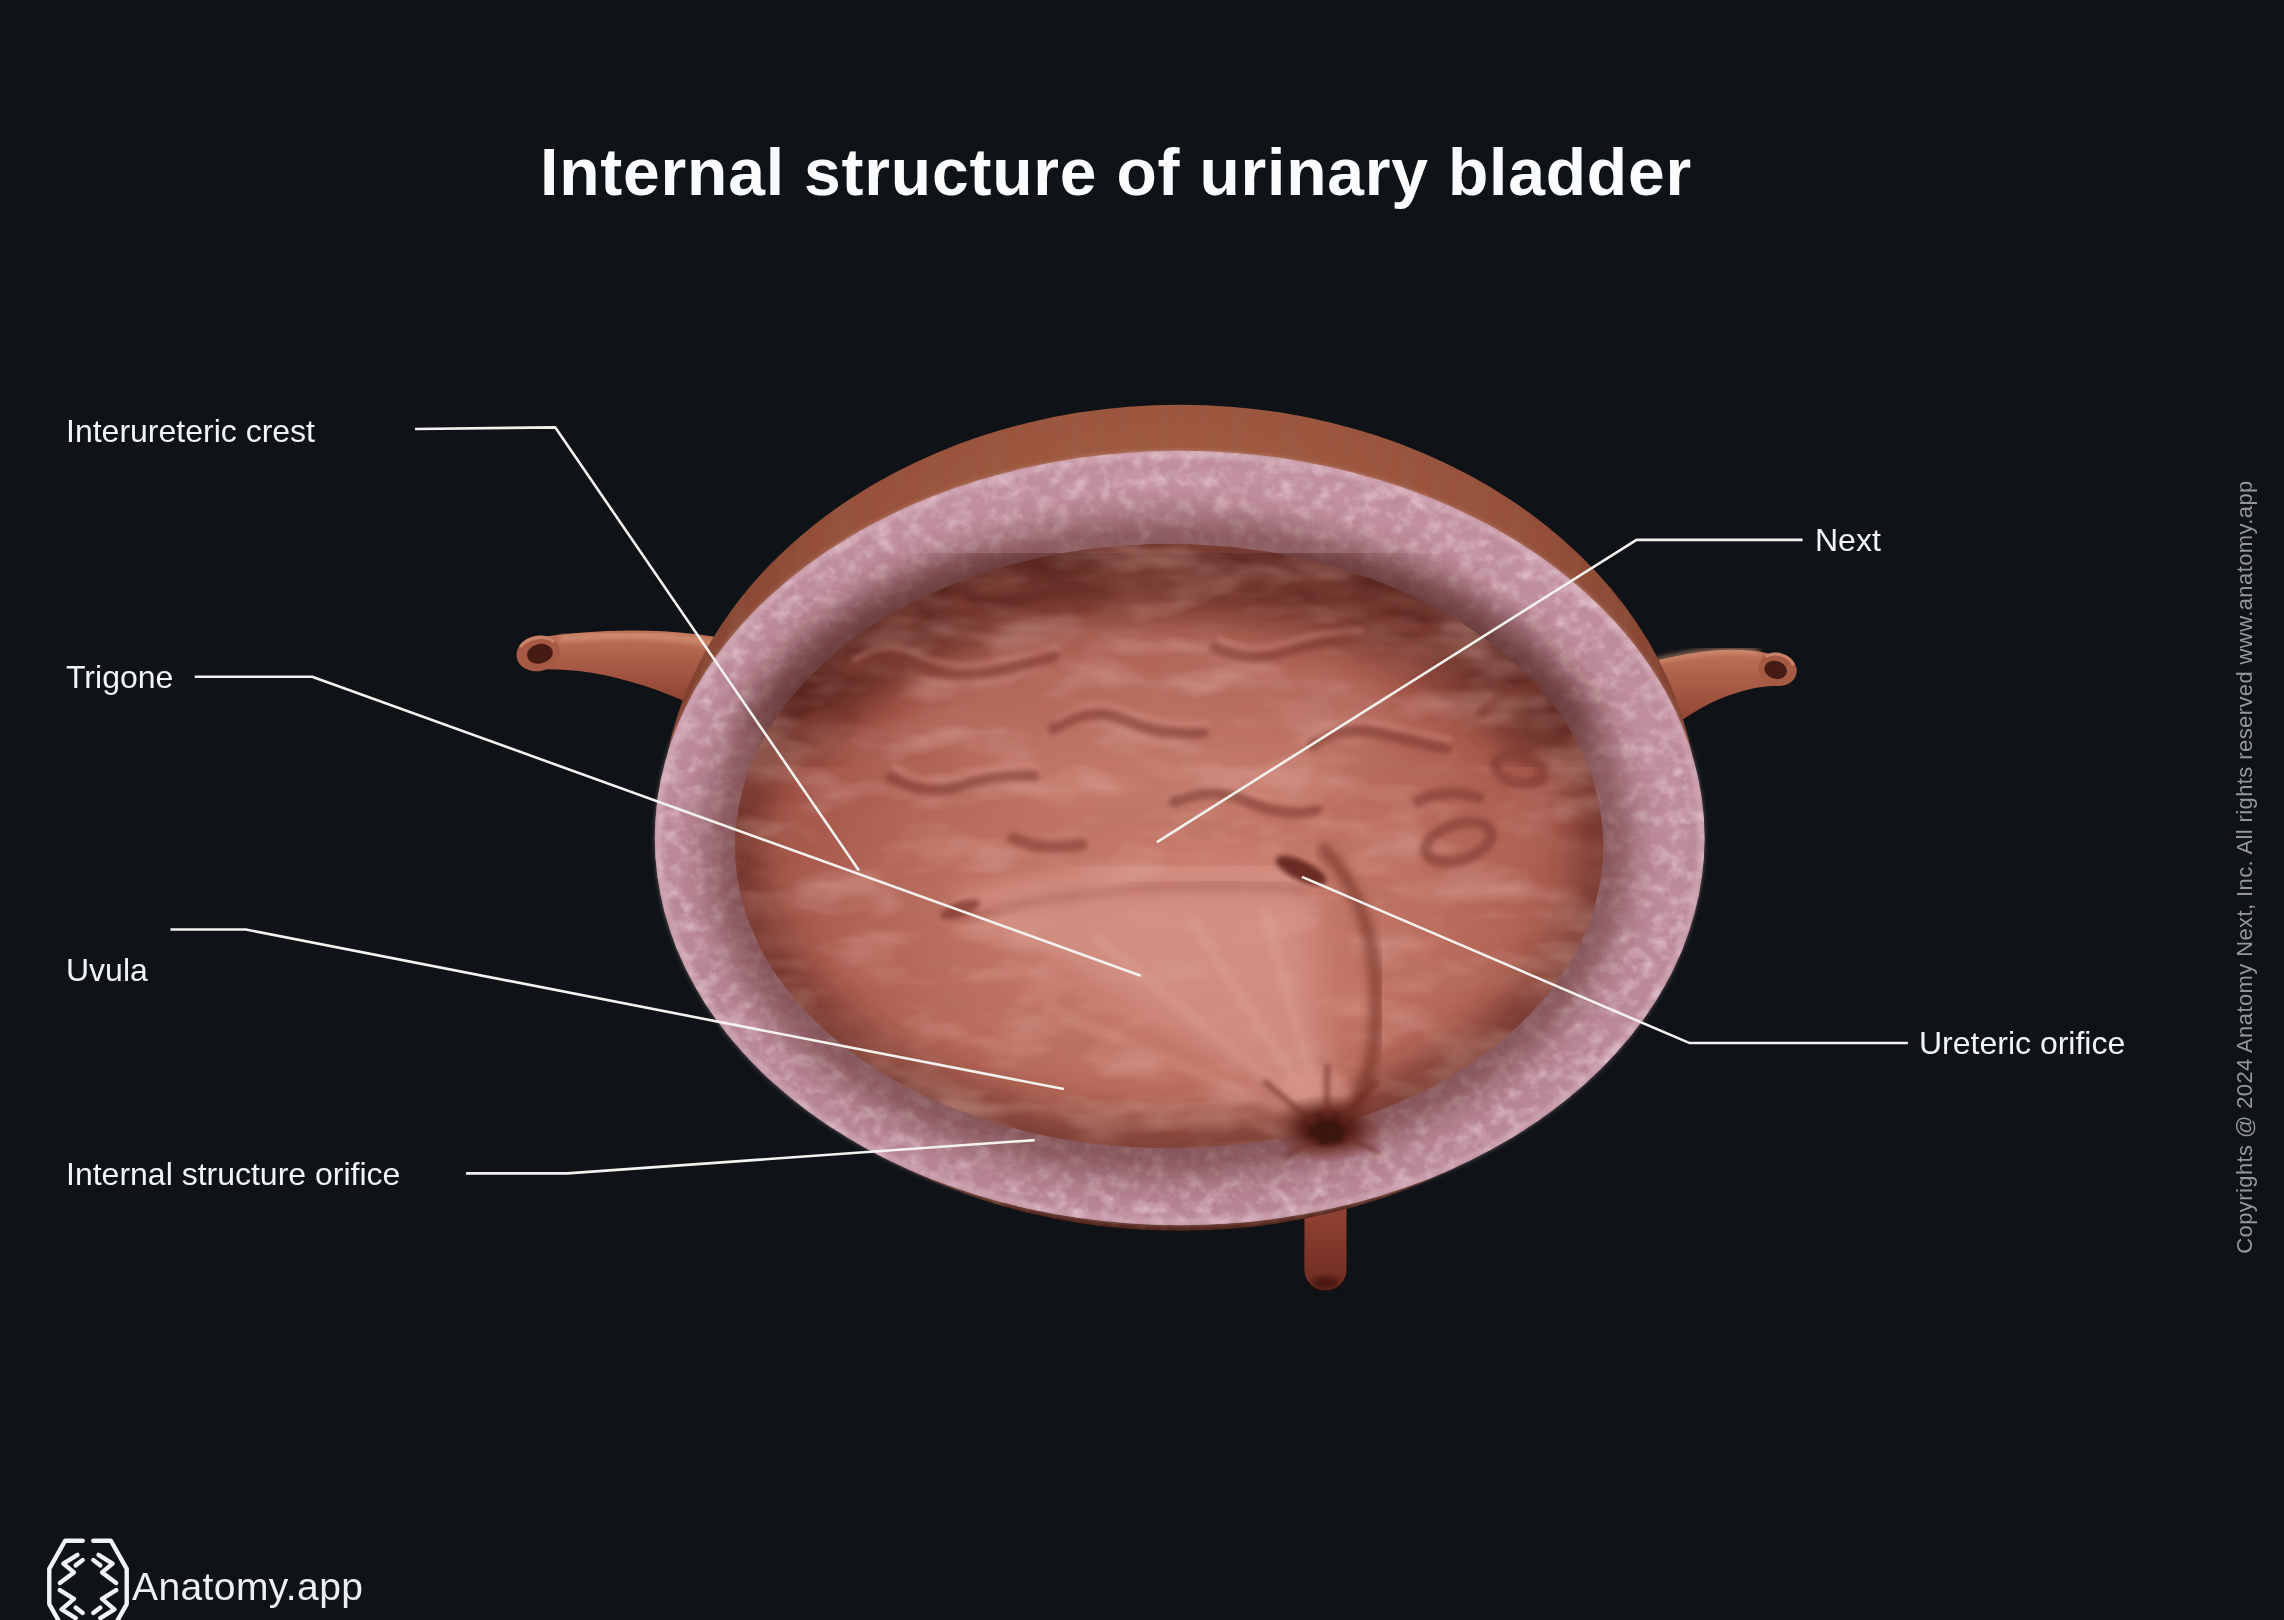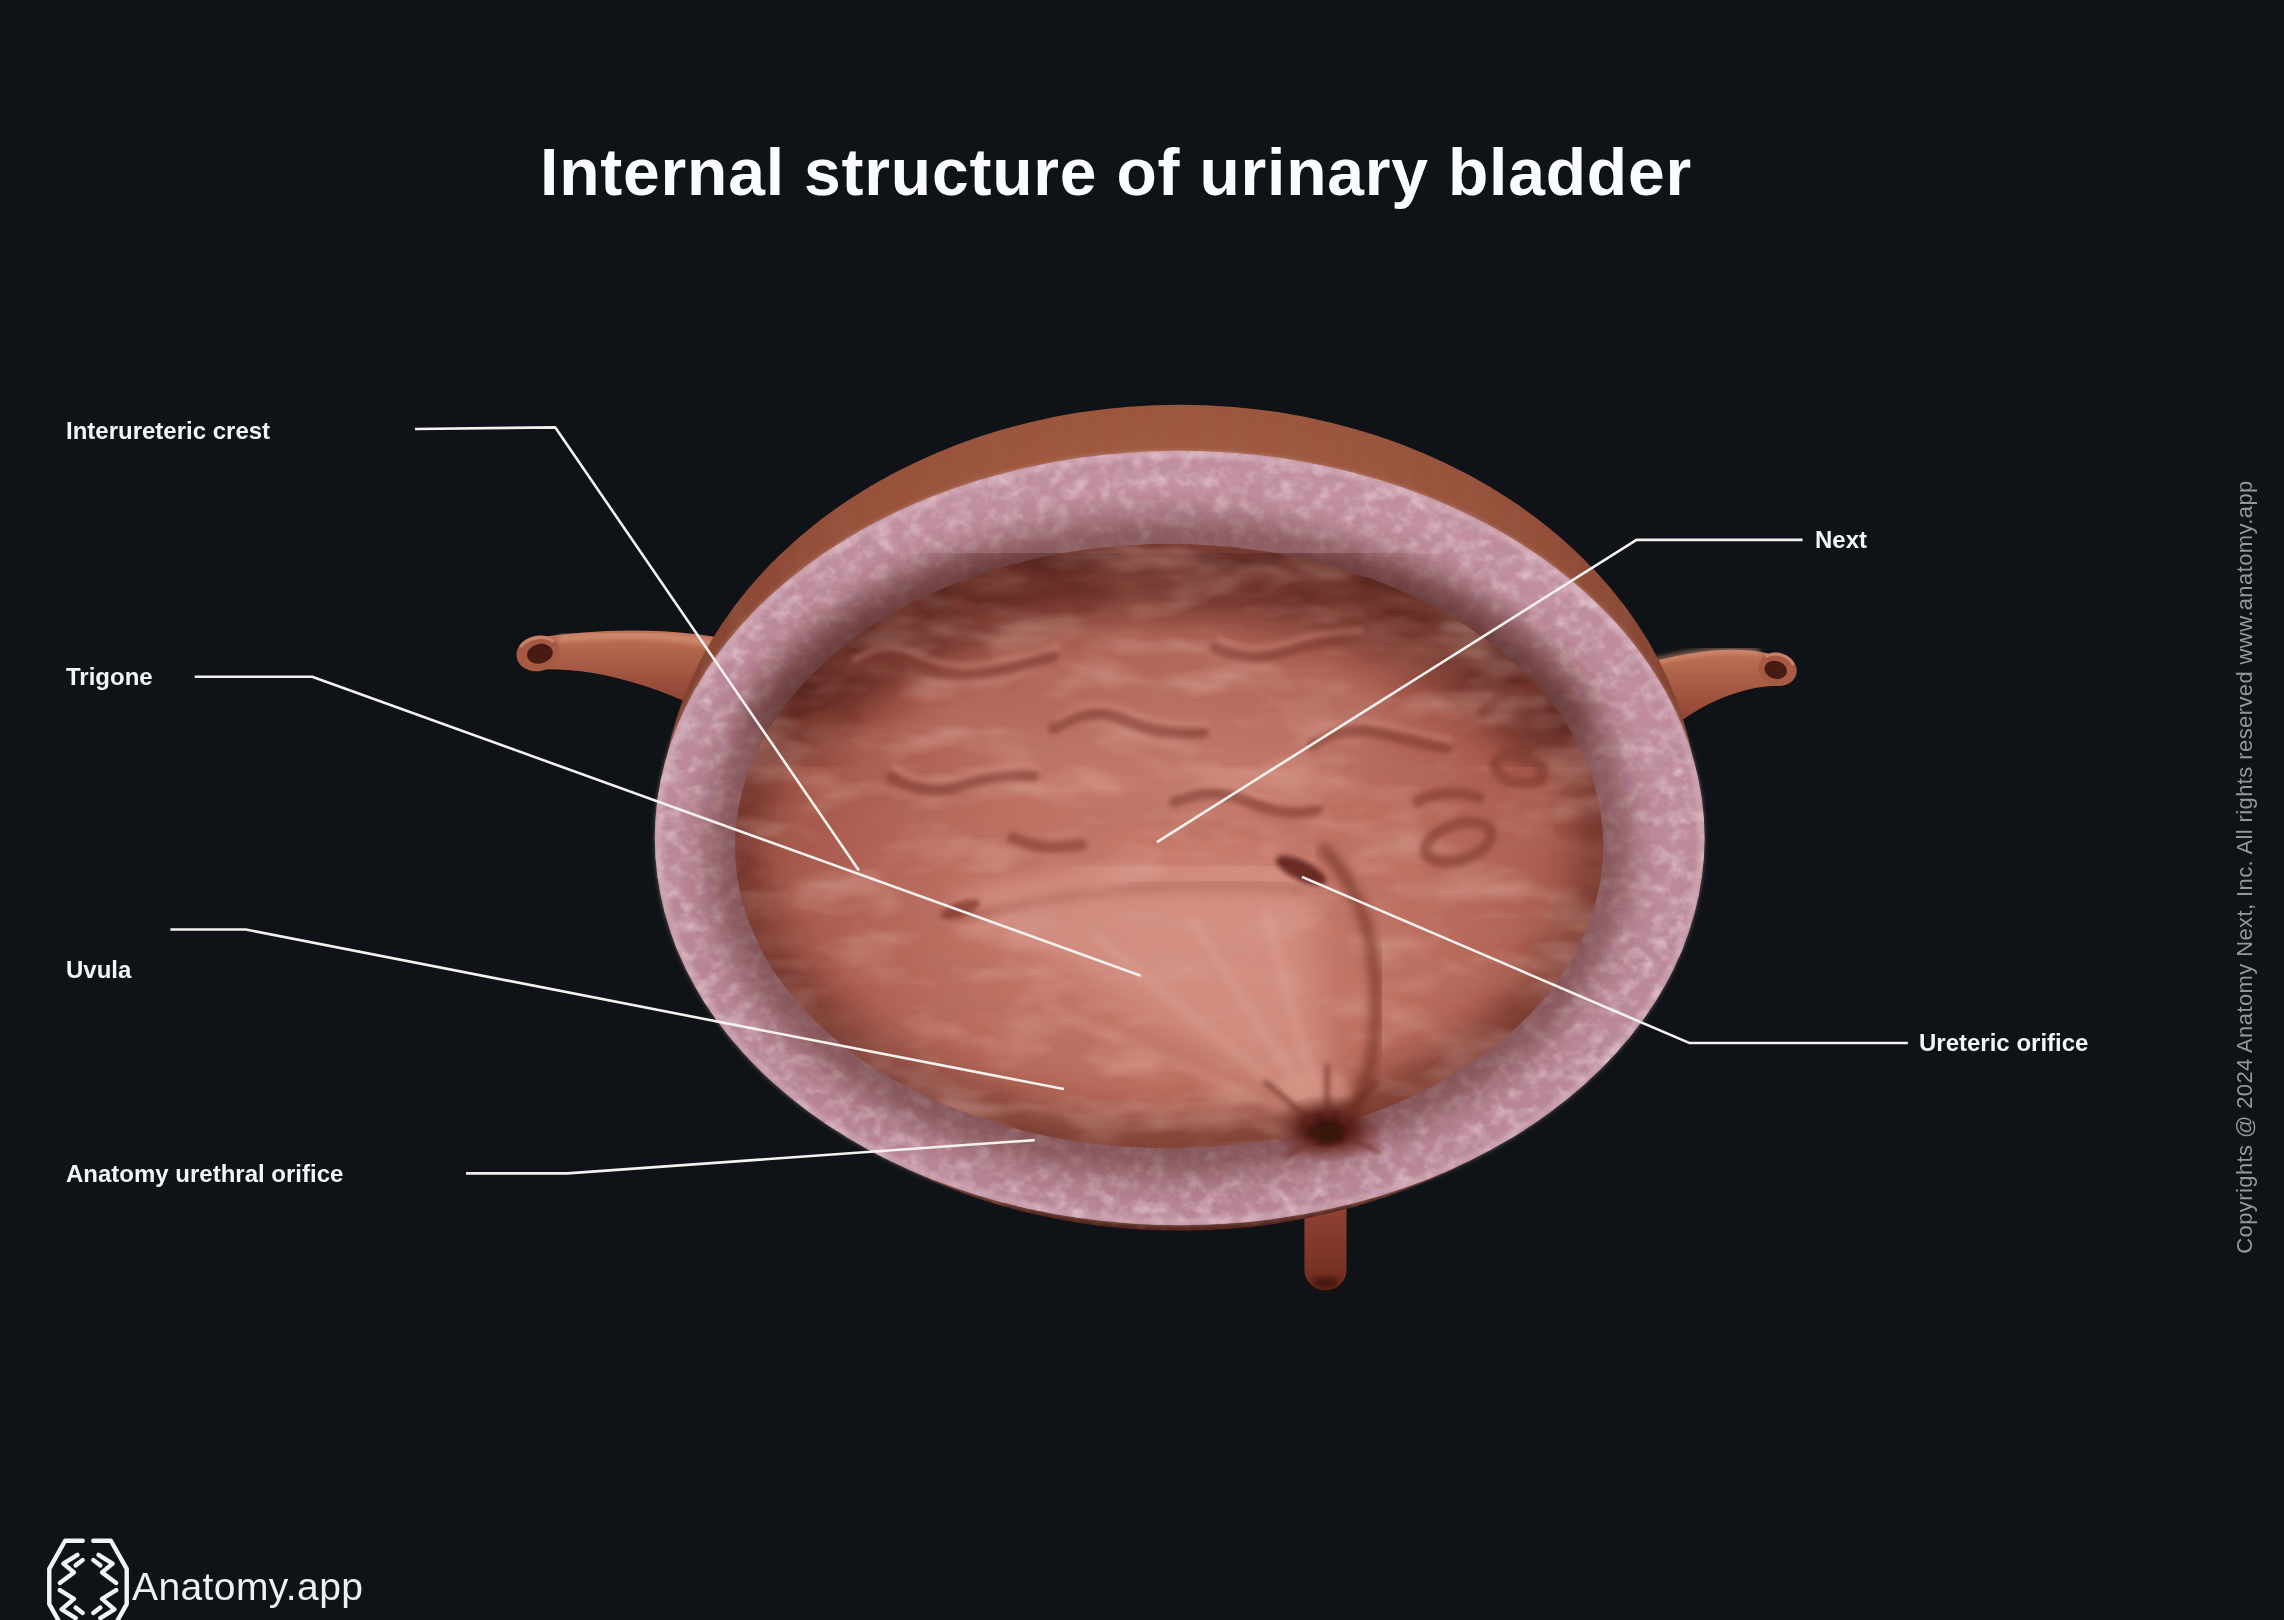--- a/index.html
+++ b/index.html
@@ -1,21 +1,21 @@
 <!DOCTYPE html>
 <html style="font-size:13px"><head>
 <meta charset="utf-8">
 <style>
   html,body{margin:0;padding:0;background:#0f1216;width:2284px;height:1620px;overflow:hidden;
     font-family:"Liberation Sans", sans-serif;}
   .stage{position:relative;width:1987px;height:1620px;background:#0f1216;margin-top:28px;}
   svg.art{position:absolute;left:0;top:0;}
   .page-title{position:absolute;top:62px;left:0;width:2232px;text-align:center;
     color:#fafbfc;font-size:66px;font-weight:700;letter-spacing:0.8px;}
-  .lbl{position:absolute;color:#f3f4f6;font-size:24px;line-height:36px;white-space:nowrap;font-weight:700;}
+  .lbl{position:absolute;color:#f3f4f6;font-size:32px;line-height:36px;white-space:nowrap;font-weight:400;}
   .lbl-interureteric{left:66px;top:385px;}
   .lbl-trigone{left:66px;top:631px;}
   .lbl-uvula{left:66px;top:924px;}
   .lbl-iuo{left:66px;top:1128px;}
   .lbl-ruga{left:1815px;top:494px;}
   .lbl-ureteric{left:1919px;top:997px;}
   .caption{position:absolute;top:1530px;left:0;width:2218px;text-align:center;
     color:#eef0f2;font-size:34px;font-weight:500;}
   .copyright{position:absolute;left:2245px;top:839px;transform:translate(-50%,-50%) rotate(-90deg);
     transform-origin:center;white-space:nowrap;color:#95979c;font-size:22px;letter-spacing:0.4px;}
@@ -200,21 +200,21 @@
       <polyline points="2225,632 2020,632 1428,1005"></polyline>
       <polyline points="2355,1253 2085,1253 1607,1048"></polyline>
     </g>
   </svg>
 
   <h1 class="page-title">Internal structure of urinary bladder</h1>
 
   <div class="lbl lbl-interureteric">Interureteric crest</div>
   <div class="lbl lbl-trigone">Trigone</div>
   <div class="lbl lbl-uvula">Uvula</div>
-  <div class="lbl lbl-iuo">Anatomy urethral orifice</div>
+  <div class="lbl lbl-iuo">Internal structure orifice</div>
   <div class="lbl lbl-ruga">Next</div>
   <div class="lbl lbl-ureteric">Ureteric orifice</div>
 
 
   <div class="copyright">Copyrights @ 2024 Anatomy Next, Inc. All rights reserved www.anatomy.app</div>
 
   <div class="brand">
     <svg width="88" height="99" viewBox="0 0 100 112">
       <g stroke="#f2f3f5" stroke-width="5" fill="none" stroke-linecap="round" stroke-linejoin="round">
 

